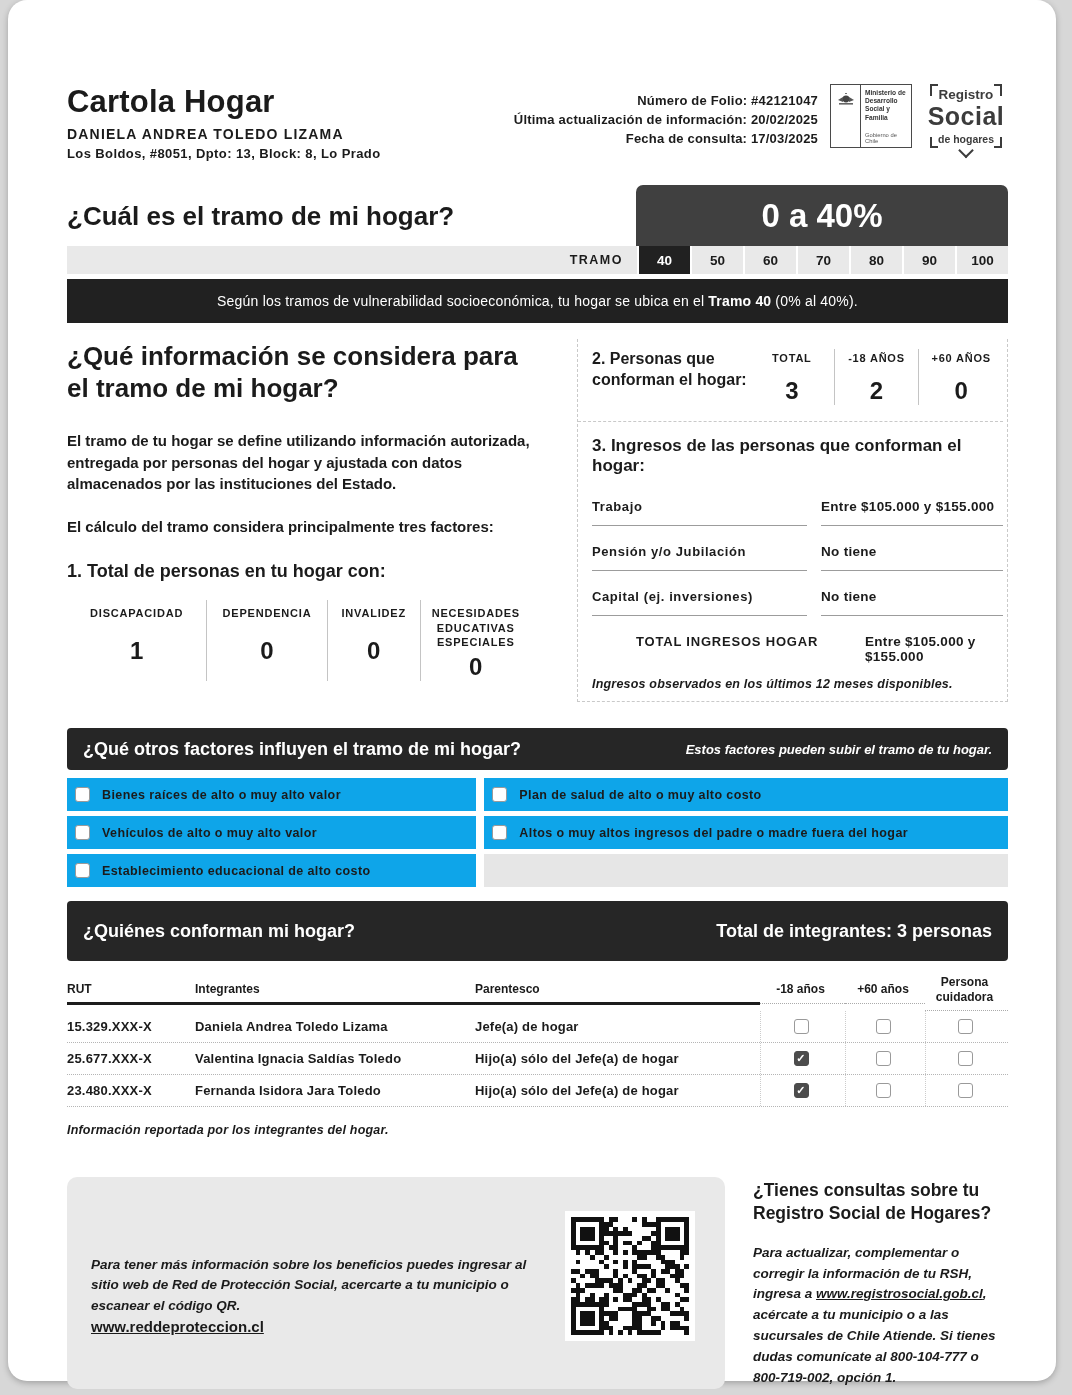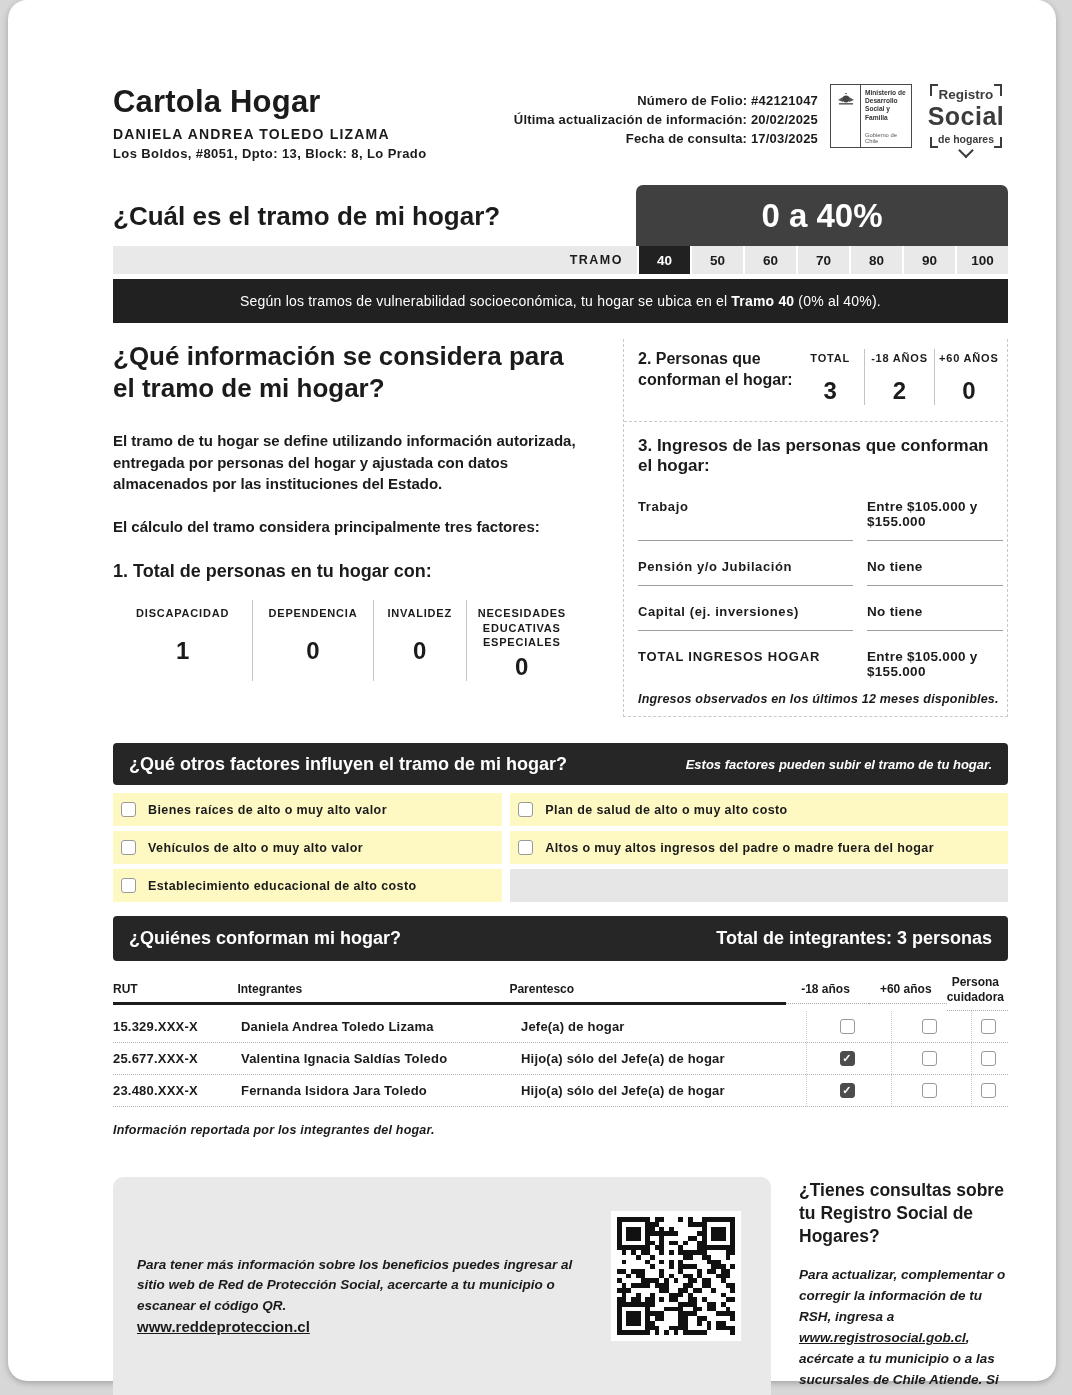--- a/index.html
+++ b/index.html
@@ -1,17 +1,17 @@
 <!DOCTYPE html>
 <html><head>
 <meta charset="utf-8">
 <style>
   * { margin:0; padding:0; box-sizing:border-box; }
   html,body { width:1072px; height:1395px; background:#d7d7d7; font-family:"Liberation Sans",sans-serif; color:#1b1b1b; overflow:hidden; }
-  .page { position:relative; margin:0 16px 14px 8px; width:1048px; height:1381px; background:#fff; border-radius:19px; box-shadow:0 2px 6px rgba(0,0,0,.25);padding-left:46px; }
+  .page { position:relative; margin:0 16px 14px 8px; width:1048px; height:1381px; background:#fff; border-radius:19px; box-shadow:0 2px 6px rgba(0,0,0,.25); }
   .content { padding:0 48px 0 59px; }
 
   
   .header { display:flex; justify-content:space-between; padding-top:84px; }
   .h-title { font-size:31px; font-weight:700; letter-spacing:.2px; }
   .h-name { font-size:14px; font-weight:700; letter-spacing:1.2px; margin-top:6px; }
   .h-addr { font-size:13px; font-weight:700; letter-spacing:.4px; margin-top:4px; }
   .h-right { display:flex; gap:12px; align-items:flex-start; }
   .h-meta { text-align:right; font-size:13px; font-weight:700; line-height:1.45; padding-top:8px; letter-spacing:.2px; }
   .mlogo { width:82px; height:64px; border:1.5px solid #4a4a4a; display:flex; background:#fff; }
@@ -63,36 +63,36 @@
   .stats3 { flex:1; display:flex; }
   .stats3 .stat { flex:1; padding-top:2px; }
   .stats3 .stat-v { margin-top:12px; }
   .dash-h { border-top:1.5px dashed #c9c9c9; margin:16px 0 14px -14px; }
   .ing-title { font-size:17px; font-weight:700; }
   .ing-rows { margin-top:14px; }
   .ing-row { display:flex; gap:14px; padding:9px 0; }
   .ing-row.rule .ing-l, .ing-row.rule .ing-v { border-bottom:1.5px solid #9c9c9c; padding-bottom:11px; }
   .ing-l { width:215px; font-size:13px; font-weight:700; letter-spacing:.6px; }
   .ing-v { flex:1; font-size:13.5px; font-weight:700; letter-spacing:.3px; }
-  .ing-total .ing-l { letter-spacing:.8px; }
+  .ing-total .ing-l { letter-spacing:.8px;margin-left:44px; }
   .ing-note { font-size:12.5px; font-weight:700; font-style:italic; margin-top:4px; letter-spacing:.2px; }
 
   
   .of-head { margin-top:26px; background:#262626; color:#fff; border-radius:4px; height:42px; display:flex; align-items:center; justify-content:space-between; padding:0 16px; }
   .of-title { font-size:18px; font-weight:700; }
   .of-sub { font-size:13px; font-style:italic; font-weight:600; }
   .of-grid { display:grid; grid-template-columns:43.5% 1fr; gap:5px 8px; margin-top:8px; }
-  .of-cell { background:#fef9c3; height:33px; display:flex; align-items:center; gap:12px; padding-left:8px; }
+  .of-cell { background:#0ea5e9; height:33px; display:flex; align-items:center; gap:12px; padding-left:8px; }
   .of-cell.empty { background:#e6e6e6; }
   .cb { width:15px; height:15px; background:#fff; border:1.5px solid #9a9a9a; border-radius:3px; flex:0 0 auto; display:flex; align-items:center; justify-content:center; font-size:11px; color:#fff; }
   .cb.on { background:#4c4c4c; border-color:#4c4c4c; }
   .of-lbl { font-size:12.5px; font-weight:700; letter-spacing:.4px; }
 
   
-  .qi-head { margin-top:14px; background:#262626; color:#fff; border-radius:4px; height:45px; display:flex; align-items:center; justify-content:space-between; padding:0 16px; }
+  .qi-head { margin-top:14px; background:#262626; color:#fff; border-radius:4px; height:60px; display:flex; align-items:center; justify-content:space-between; padding:0 16px; }
   .qi-title { font-size:18px; font-weight:700; }
   .qi-total { font-size:18px; font-weight:700; }
   .tbl { margin-top:6px; }
   .trow { display:flex; align-items:center; }
   .tc { padding:8px 4px 8px 0; }
   .c-rut { width:128px; } .c-nom { width:280px; } .c-par { width:285px; } .c-chk { width:85px; display:flex; justify-content:center; } .c-chk2 { width:80px; display:flex; justify-content:center; } .c-chk3 { flex:1; display:flex; justify-content:center; }
   .thead .tc { font-size:12px; font-weight:700; padding-bottom:6px; }
   .thead .c-rut,.thead .c-nom,.thead .c-par { border-bottom:3px solid #1c1c1c; }
   .thead .c-chk,.thead .c-chk2,.thead .c-chk3 { border-bottom:1px dotted #aaa; text-align:center; line-height:1.2; }
   .tbody .trow { border-bottom:1.5px dotted #b5b5b5; }

